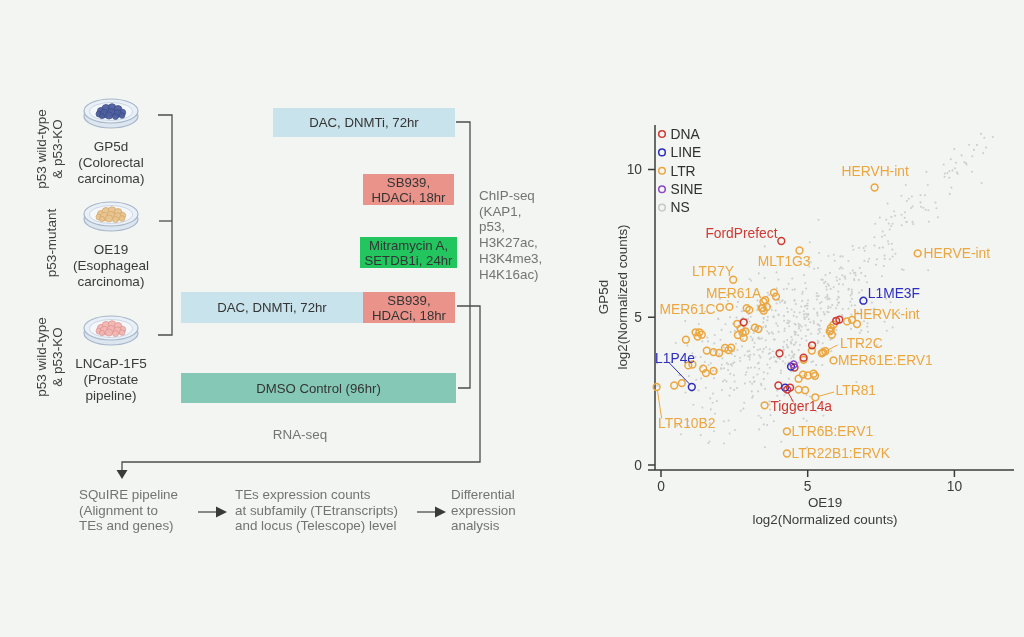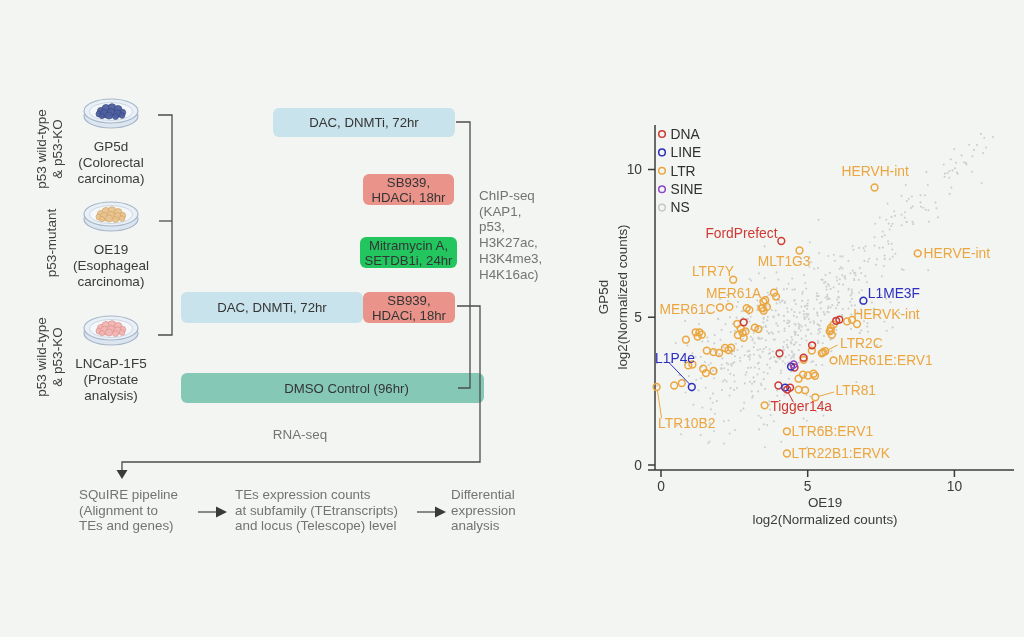--- a/index.html
+++ b/index.html
@@ -5,21 +5,21 @@
   html,body{margin:0;padding:0;}
   .canvas{position:relative;width:1024px;height:637px;overflow:hidden;
           font-family:"Liberation Sans","DejaVu Sans",sans-serif;color:#3b3b3b;}
   .abs{position:absolute;}
   .vlabel{position:absolute;transform:translate(-50%,-50%) rotate(-90deg);
           white-space:pre-line;text-align:center;font-size:13.5px;line-height:15.5px;color:#3f3f3f;}
   .cname{position:absolute;width:120px;text-align:center;white-space:pre-line;
          font-size:13.5px;line-height:16px;color:#3a3a3a;}
   .dish{position:absolute;width:58px;height:44px;}
   .tbox{position:absolute;display:flex;align-items:center;justify-content:center;
-        text-align:center;white-space:pre-line;font-size:13.2px;line-height:15px;color:#343434;border-radius:6px;}
+        text-align:center;white-space:pre-line;font-size:13.2px;line-height:15px;color:#343434;}
   .blocktxt{position:absolute;white-space:pre-line;font-size:13.4px;line-height:15.7px;color:#737373;}
   .center{text-align:center;}
   svg text{font-family:"Liberation Sans","DejaVu Sans",sans-serif;}
 </style>
 </head>
 <body>
 
 <div class="canvas" style="background: rgb(243, 245, 242);">
 
   <div class="vlabel" style="left:49px;top:149px;">p53 wild-type
@@ -84,31 +84,31 @@
       </svg></div>
 
   <div class="cname" style="left:51px;top:139px;">GP5d
 (Colorectal
 carcinoma)</div>
   <div class="cname" style="left:51px;top:242px;">OE19
 (Esophageal
 carcinoma)</div>
   <div class="cname" style="left:51px;top:356px;">LNCaP-1F5
 (Prostate
-analysis)</div>
+pipeline)</div>
 
   <div class="tbox" id="box-dac-top" style="left: 273px; top: 108px; width: 182px; height: 29px; background: rgb(200, 227, 235);">DAC, DNMTi, 72hr</div>
   <div class="tbox" id="box-sb939" style="left: 363px; top: 174px; width: 91px; height: 31px; background: rgb(233, 147, 138);">SB939,
 HDACi, 18hr</div>
   <div class="tbox" id="box-mitramycin" style="left: 360px; top: 237px; width: 97px; height: 31px; background: #22c55e;">Mitramycin A,
 SETDB1i, 24hr</div>
   <div class="tbox" id="box-dac-combo" style="left: 181px; top: 292px; width: 182px; height: 31px; background: rgb(200, 227, 235);">DAC, DNMTi, 72hr</div>
   <div class="tbox" id="box-sb939-combo" style="left: 363px; top: 292px; width: 92px; height: 31px; background: rgb(233, 147, 138);">SB939,
 HDACi, 18hr</div>
-  <div class="tbox" id="box-dmso" style="left: 181px; top: 373px; width: 275px; height: 30px; background: rgb(133, 200, 182); padding-left: 28px;">DMSO Control (96hr)</div>
+  <div class="tbox" id="box-dmso" style="left: 181px; top: 373px; width: 275px; height: 30px; background: rgb(133, 200, 182);">DMSO Control (96hr)</div>
 
   <div class="blocktxt" style="left:479px;top:188px;">ChIP-seq
 (KAP1,
 p53,
 H3K27ac,
 H3K4me3,
 H4K16ac)</div>
 
   <div class="blocktxt center" style="left:260px;top:427px;width:80px;text-align:center;">RNA-seq</div>
 

